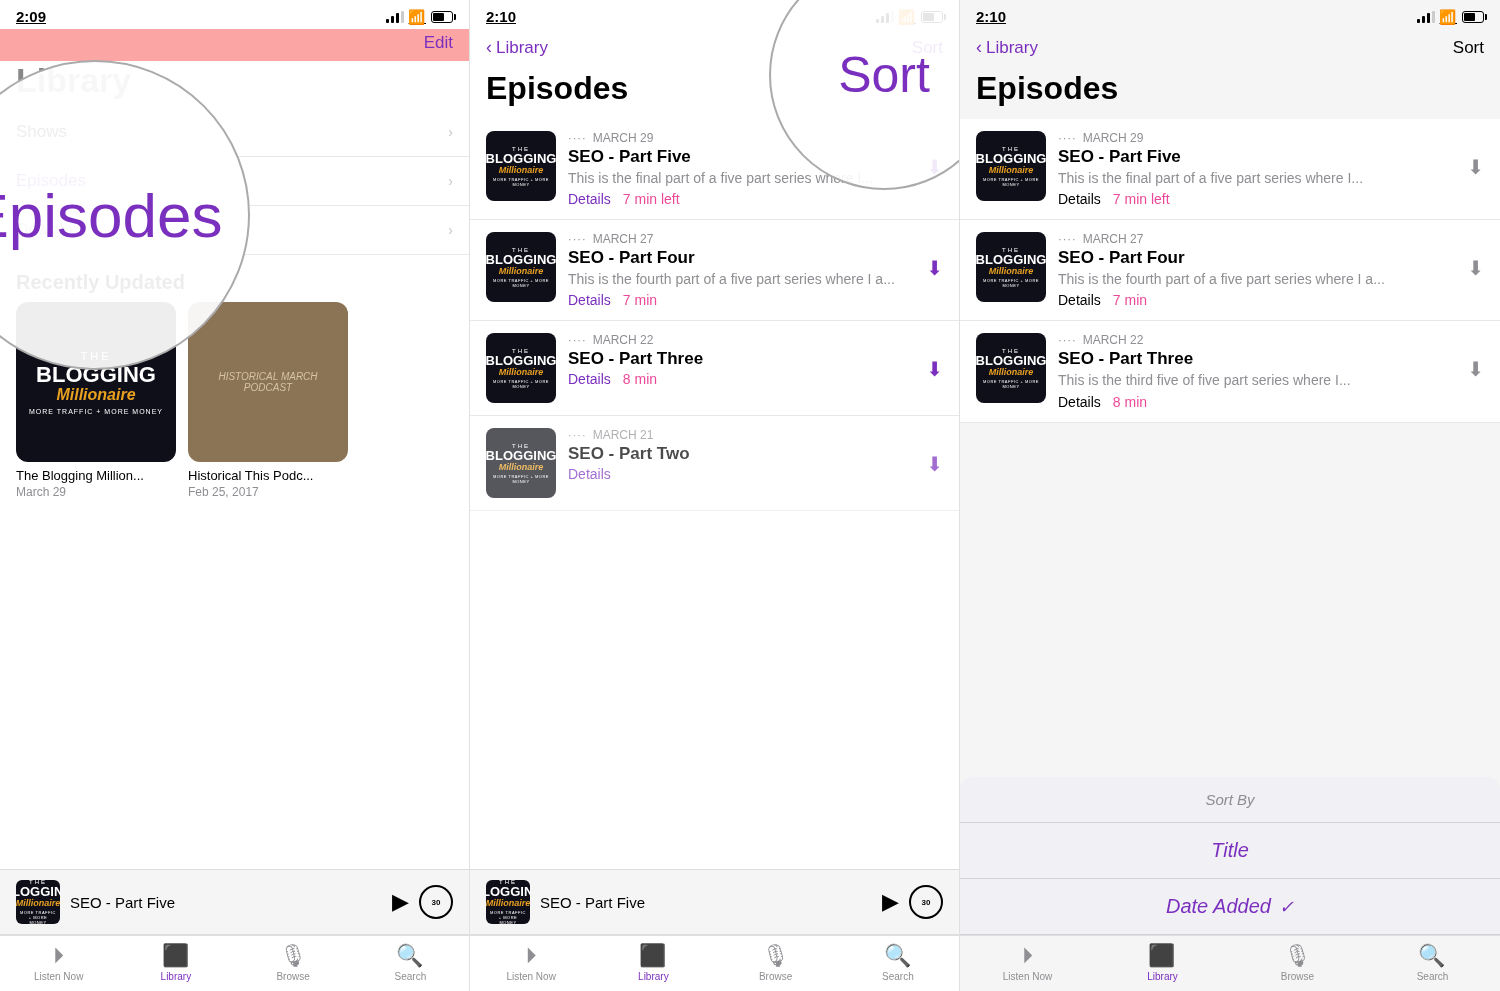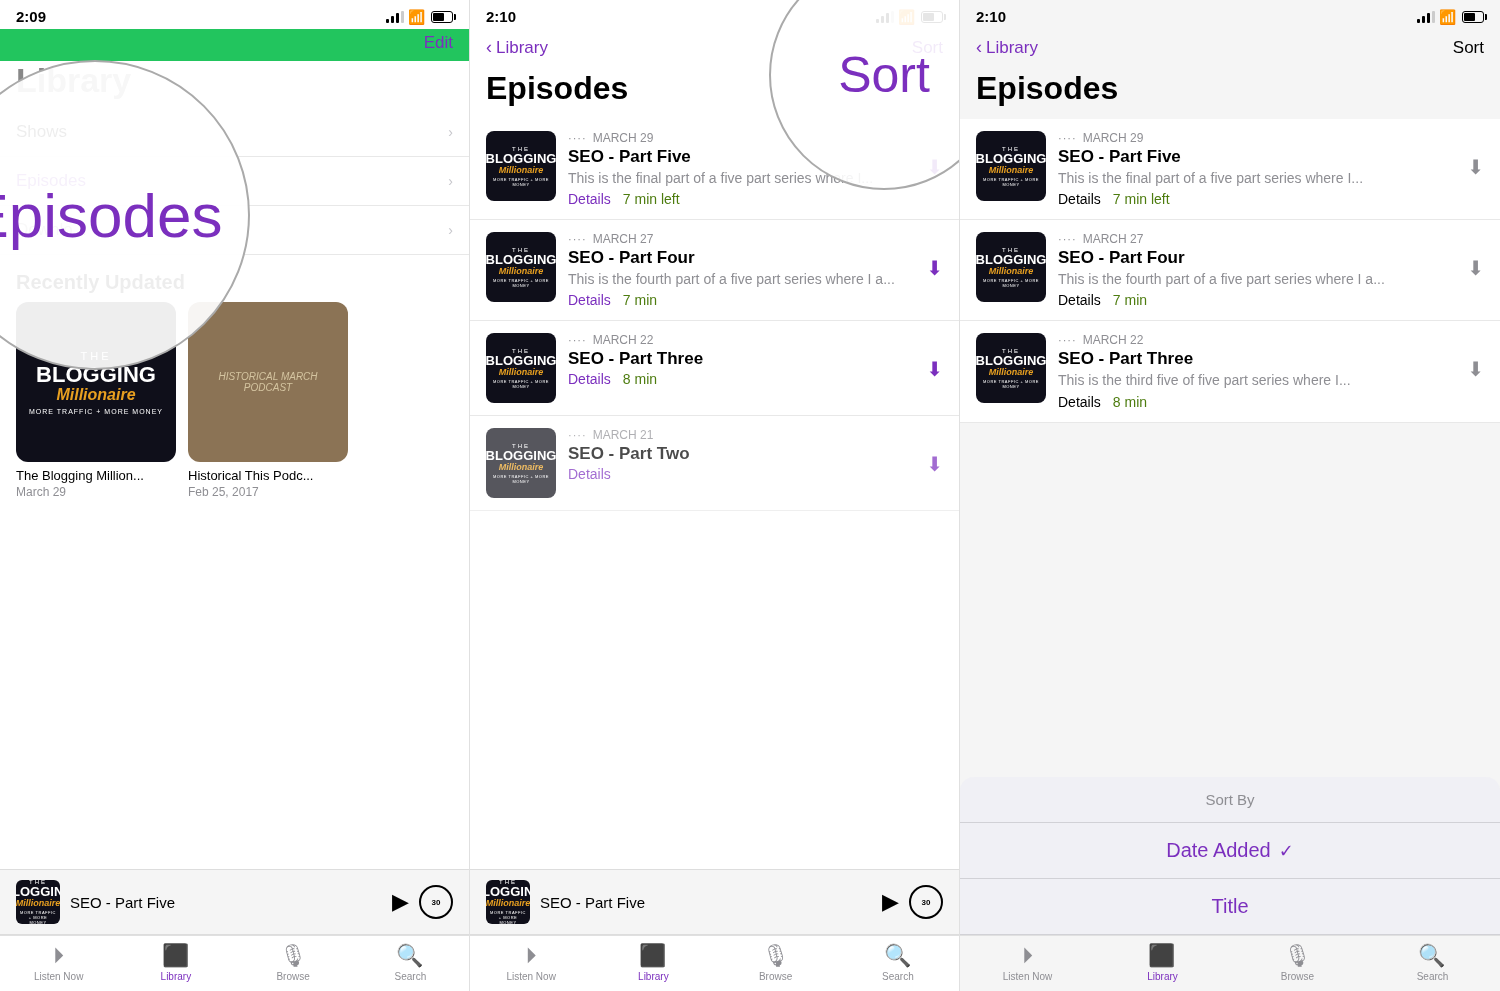--- a/index.html
+++ b/index.html
@@ -24,39 +24,40 @@
 
     
     .status-bar {
       display: flex;
       justify-content: space-between;
       align-items: center;
       padding: 8px 16px 4px;
       font-size: 15px;
       font-weight: 600;
       background: #fff;
+      text-decoration: underline;
     }
     .status-time { font-weight: 700; font-size: 15px; }
     .status-icons { display: flex; align-items: center; gap: 5px; }
     .signal-bars { display: flex; align-items: flex-end; gap: 2px; height: 12px; }
     .signal-bar { background: #000; border-radius: 1px; width: 3px; }
     .battery-icon {
       width: 22px; height: 12px; border: 1.5px solid #000; border-radius: 3px;
       position: relative; display: inline-flex; align-items: center; padding: 1px;
     }
     .battery-icon::after {
       content: ''; position: absolute; right: -4px; top: 50%; transform: translateY(-50%);
       width: 2px; height: 6px; background: #000; border-radius: 0 1px 1px 0;
     }
     .battery-fill { background: #000; height: 100%; width: 60%; border-radius: 1px; }
 
     
     .panel-1 .nav-bar {
       display: flex; justify-content: flex-end; align-items: center;
-      padding: 4px 16px 8px; background: #22c55e;
+      padding: 4px 16px 8px; background: #fca5a5;
     }
     .edit-btn { color: #7b2fbe; font-size: 17px; font-weight: 400; }
 
     .library-list { padding: 0; }
     .library-item {
       display: flex; align-items: center; justify-content: space-between;
       padding: 14px 16px; border-bottom: 1px solid #e8e8e8;
       font-size: 17px; color: #000;
     }
     .library-item .chevron { color: #c7c7cc; font-size: 14px; }
@@ -149,21 +150,21 @@
       width: 70px; height: 70px; border-radius: 8px; overflow: hidden; flex-shrink: 0;
     }
     .ep-info { flex: 1; }
     .ep-dots { color: #8e8e93; font-size: 11px; letter-spacing: 1px; }
     .ep-date { font-size: 12px; color: #8e8e93; display: inline; }
     .ep-date-row { display: flex; align-items: center; gap: 6px; margin-bottom: 2px; }
     .ep-title { font-size: 17px; font-weight: 600; color: #000; margin-bottom: 2px; }
     .ep-desc { font-size: 14px; color: #8e8e93; margin-bottom: 4px; line-height: 1.3; }
     .ep-actions { display: flex; align-items: center; gap: 12px; }
     .ep-details { color: #7b2fbe; font-size: 14px; }
-    .ep-time { color: #4d7c0f; font-size: 14px; }
+    .ep-time { color: #ec4899; font-size: 14px; }
     .ep-download { color: #7b2fbe; font-size: 20px; flex-shrink: 0; margin-top: 24px; }
 
     
     .bm-thumb {
       width: 100%; height: 100%; background: #0f0f1a;
       display: flex; flex-direction: column; align-items: center; justify-content: center;
       color: #fff; text-align: center; padding: 4px;
     }
     .bm-thumb .t { font-size: 6px; letter-spacing: 2px; }
     .bm-thumb .b { font-size: 13px; font-weight: 900; line-height: 1; }
@@ -173,20 +174,21 @@
     
     .panel-3 .status-bar { background: #f5f5f5; }
     .panel-3 .panel-nav { background: #f5f5f5; }
     .panel-3 .page-title { background: #f5f5f5; }
     .episodes-area { background: #fff; }
 
     
     .sort-modal {
       position: absolute; bottom: 56px; left: 0; right: 0;
       z-index: 20;
+      font-style: italic;
     }
     .sort-panel {
       background: rgba(240,240,245,0.97);
       border-radius: 14px 14px 0 0;
       overflow: hidden;
     }
     .sort-header {
       text-align: center; padding: 14px; font-size: 15px; color: #8e8e93;
       border-bottom: 1px solid #d1d1d6;
     }
@@ -589,25 +591,25 @@
         </div>
       </div>
       <span class="ep-download" style="color:#8e8e93;">⬇</span>
     </div>
   </div>
 
   <div class="sort-modal">
     <div class="sort-panel">
       <div class="sort-header">Sort By</div>
       <div class="sort-option">
+        <span>Title</span>
+      </div>
+      <div class="sort-option">
         <span>Date Added</span>
         <span class="sort-check">✓</span>
-      </div>
-      <div class="sort-option">
-        <span>Title</span>
       </div>
     </div>
   </div>
 
   <div class="tab-bar" style="background:rgba(245,245,245,0.97);">
     <div class="tab-item">
       <span class="tab-icon">⏵</span>
       <span>Listen Now</span>
     </div>
     <div class="tab-item active">

